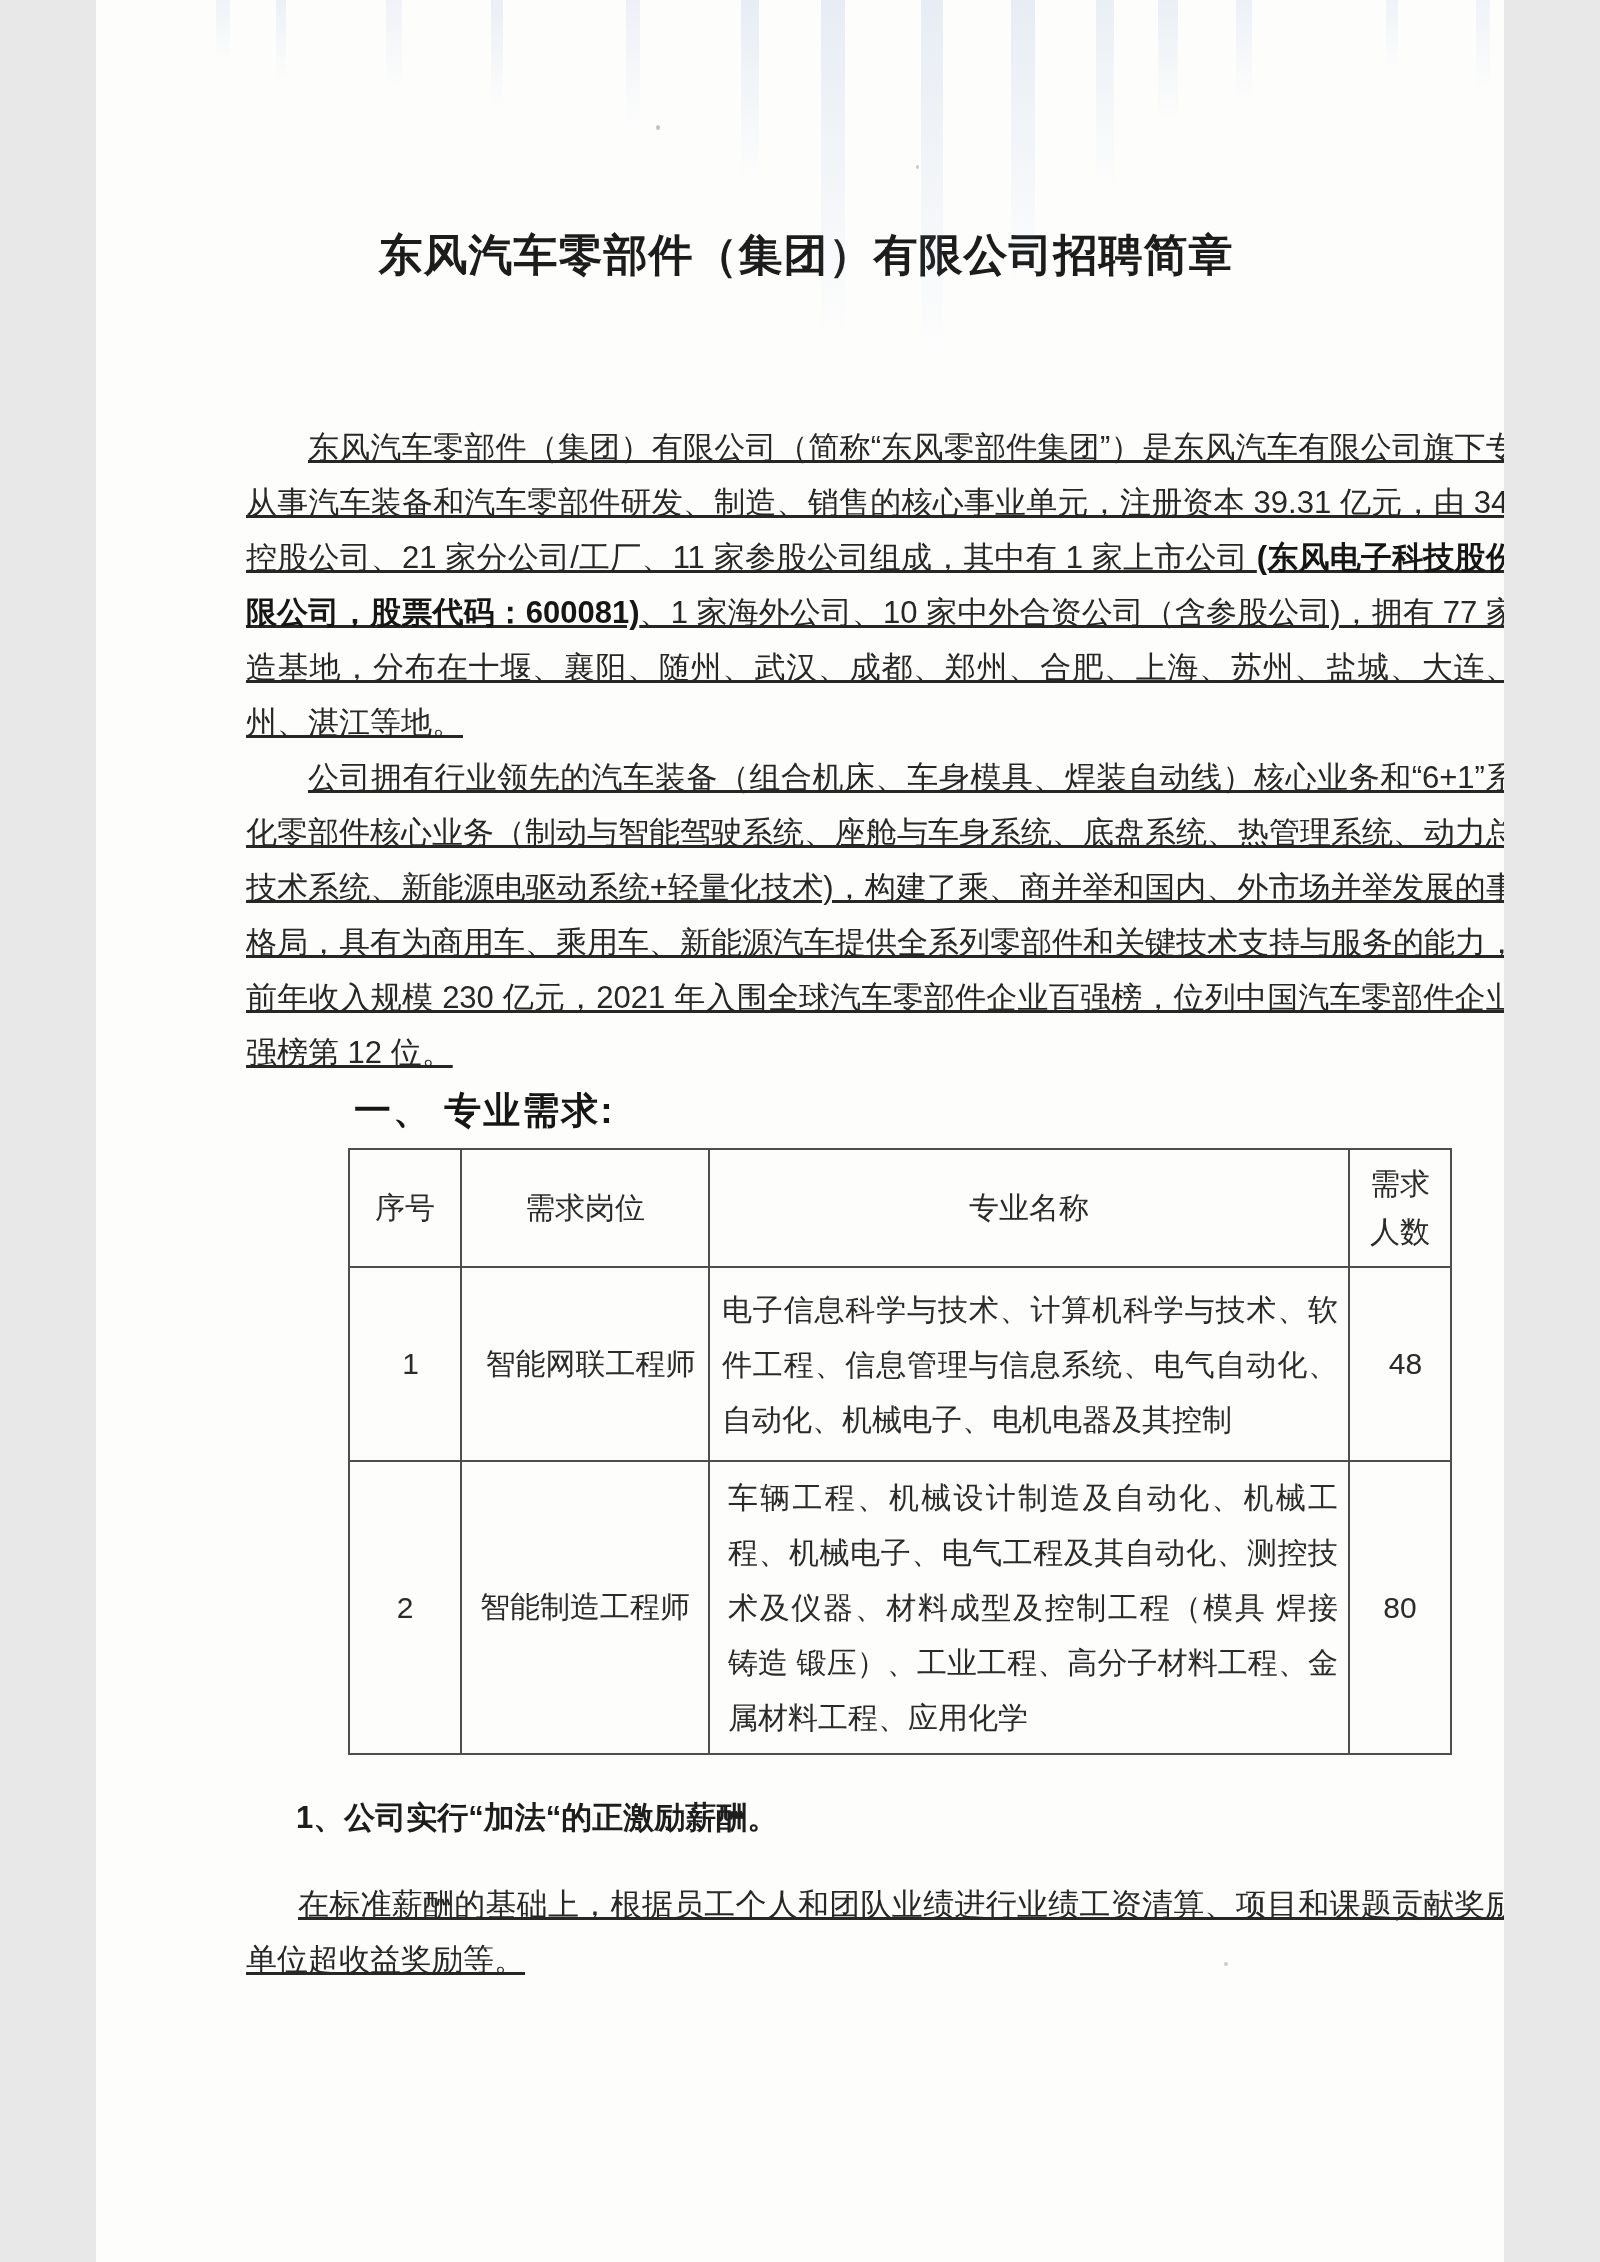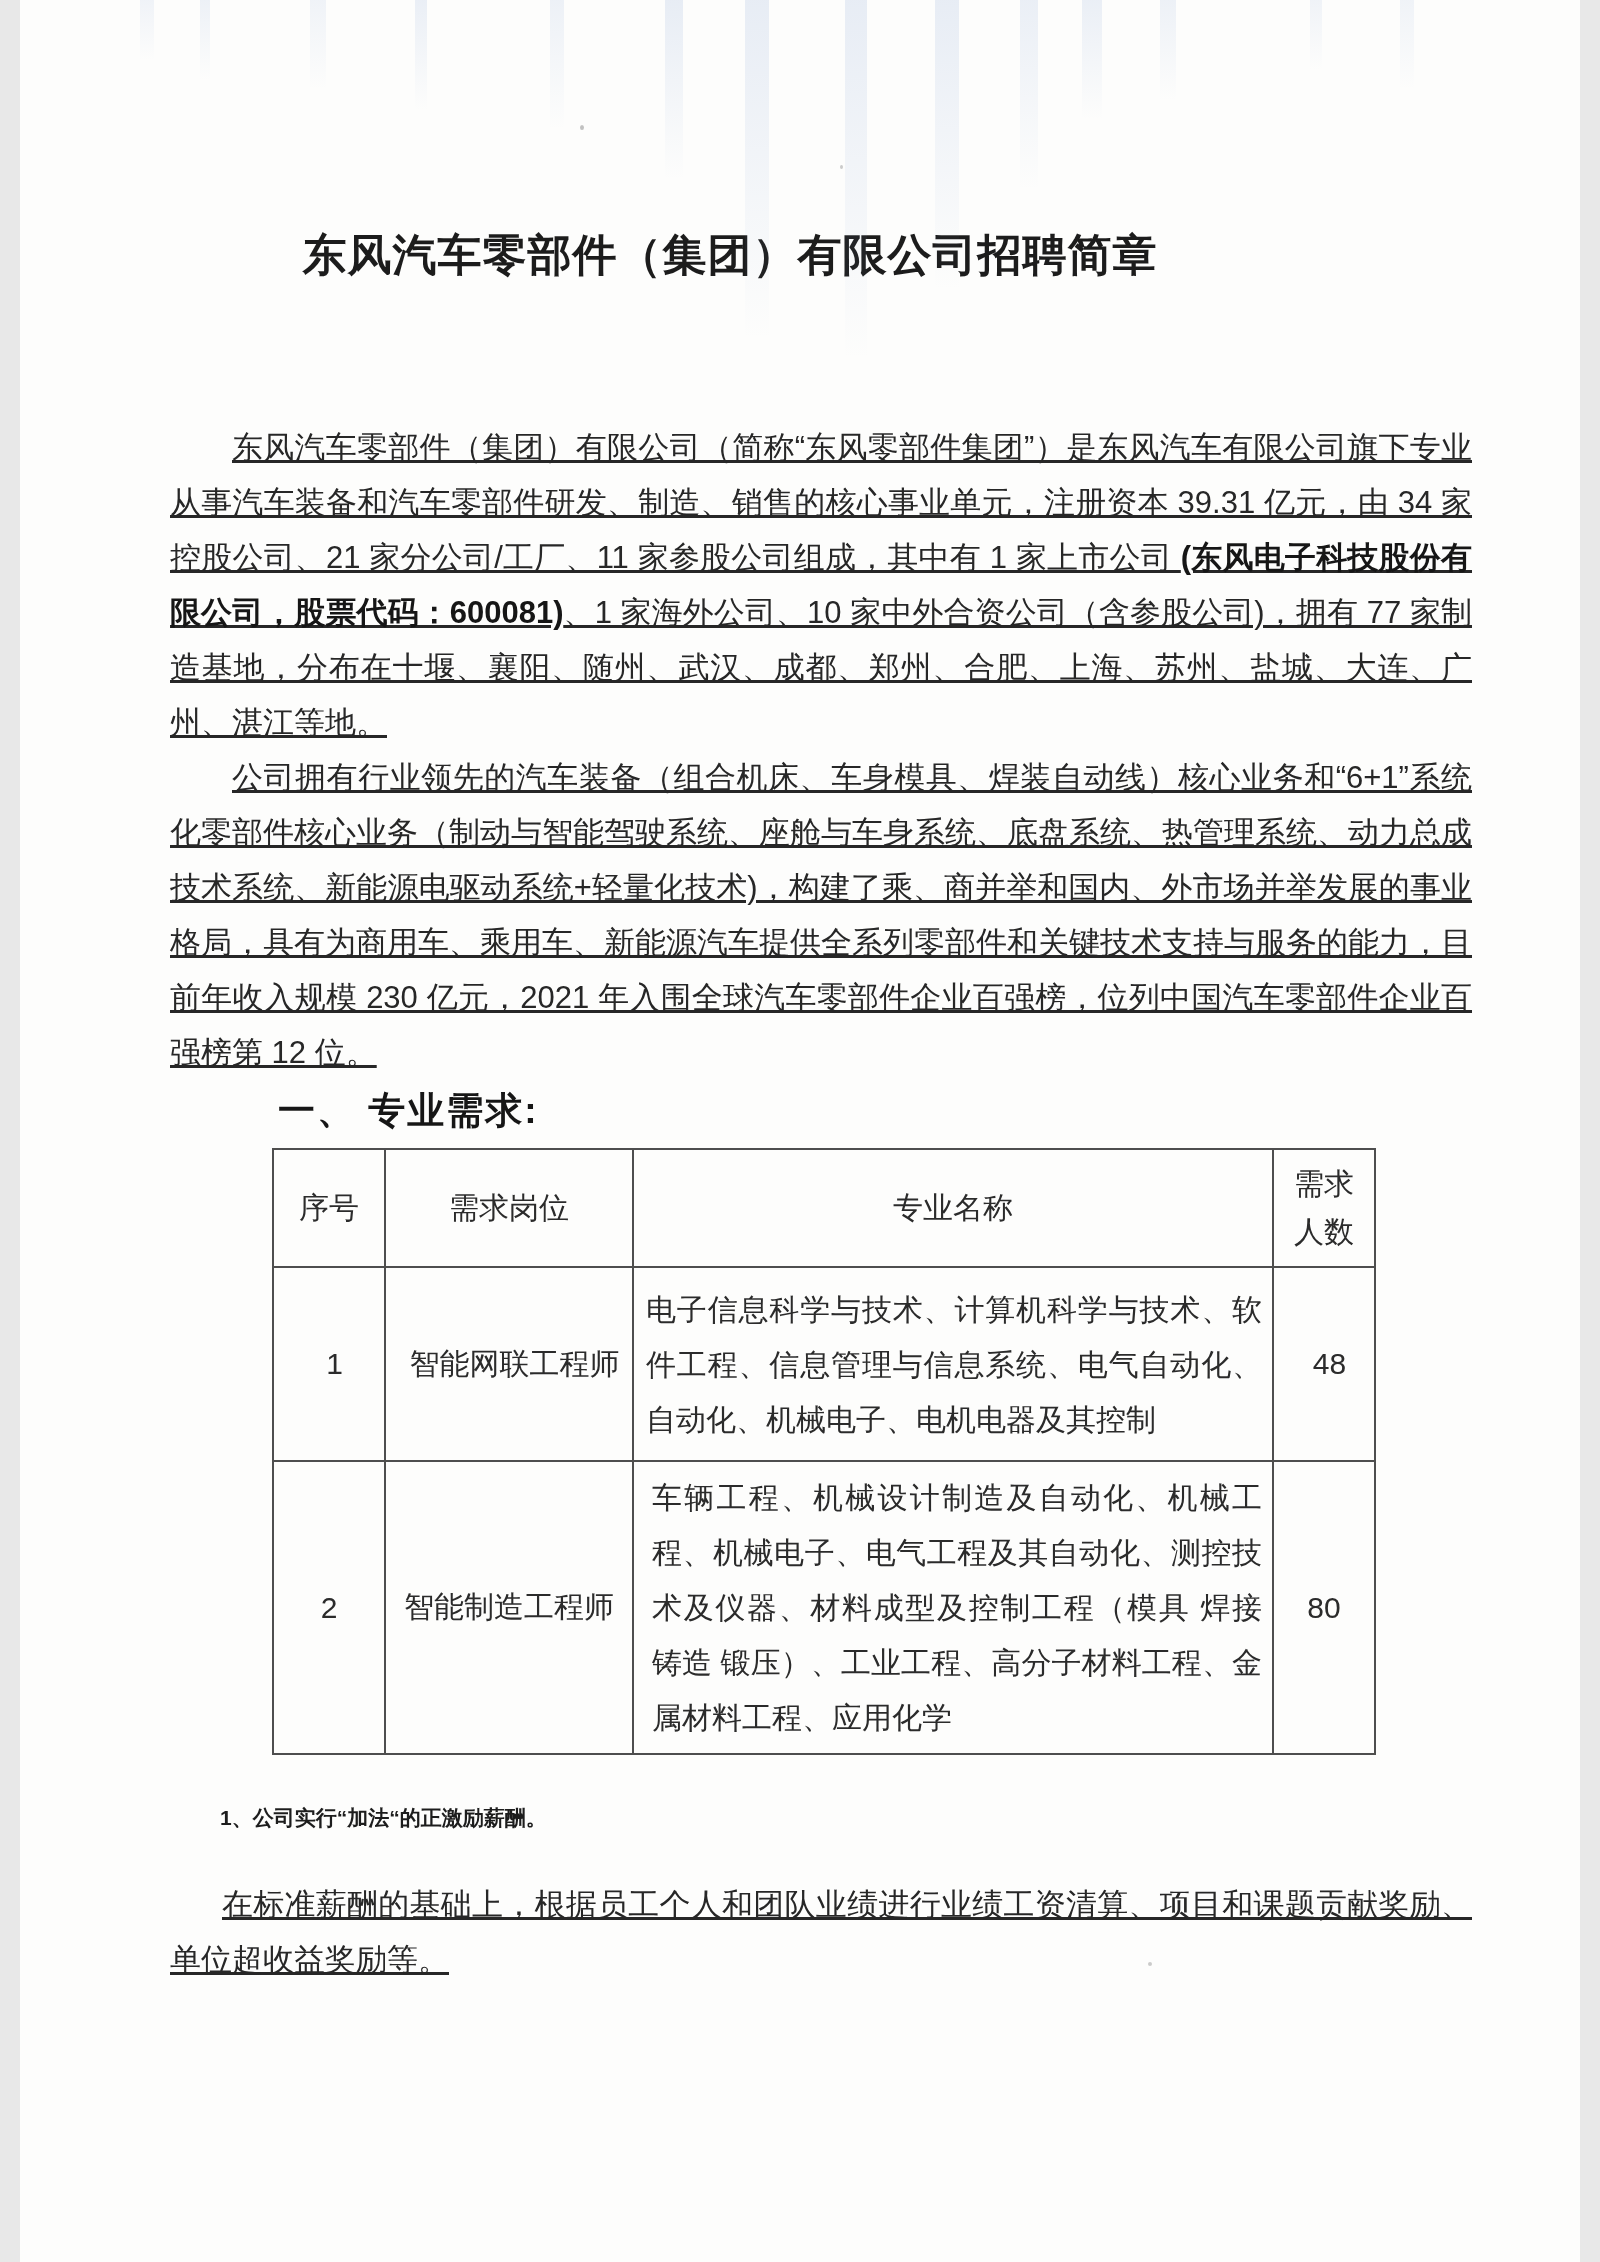--- a/index.html
+++ b/index.html
@@ -1,18 +1,18 @@
 <!DOCTYPE html>
 <html><head>
 <meta charset="utf-8">
 <style>
   html,body { margin:0; padding:0; background:#e8e8e8; }
   .page {
     position:relative;
-    width:1560px;
+    width:1408px;
     height:2262px;
     margin:0 auto;
     background:#fdfdfc;
     color:#222;
     font-family:"Liberation Sans", sans-serif;
     overflow:hidden;
   }
   
   .streak {
     position:absolute;
@@ -58,21 +58,21 @@
     margin:0;
     font-size:37px;
     font-weight:bold;
     color:#161616;
     line-height:50px;
   }
   .h-sec1 { margin-top:6px; margin-left:108px; letter-spacing:2px; }
   .h-sec2 { margin-top:74px; margin-left:63px; letter-spacing:2px; }
   .h-sub {
     margin:42px 0 0 50px;
-    font-size:21px;
+    font-size:31px;
     font-weight:bold;
     color:#1d1d1d;
     line-height:42px;
   }
   .p-last { margin-top:38px; }
   table.req {
     margin-top:12px;
     margin-left:102px;
     border-collapse:collapse;
     width:1102px;

